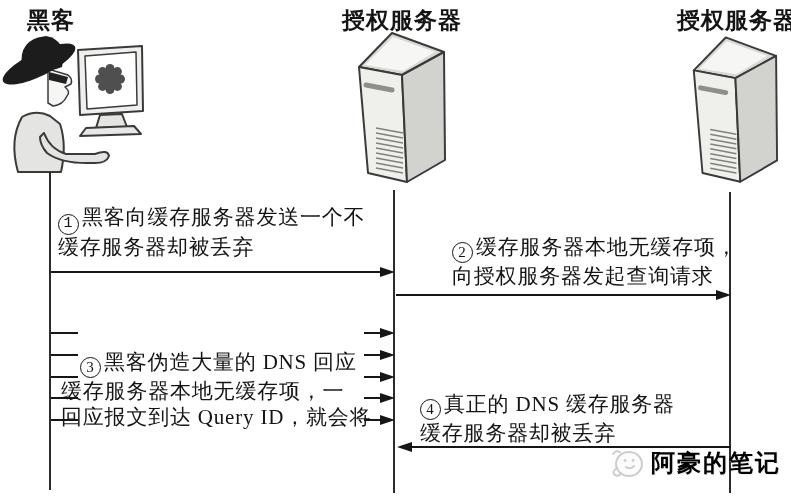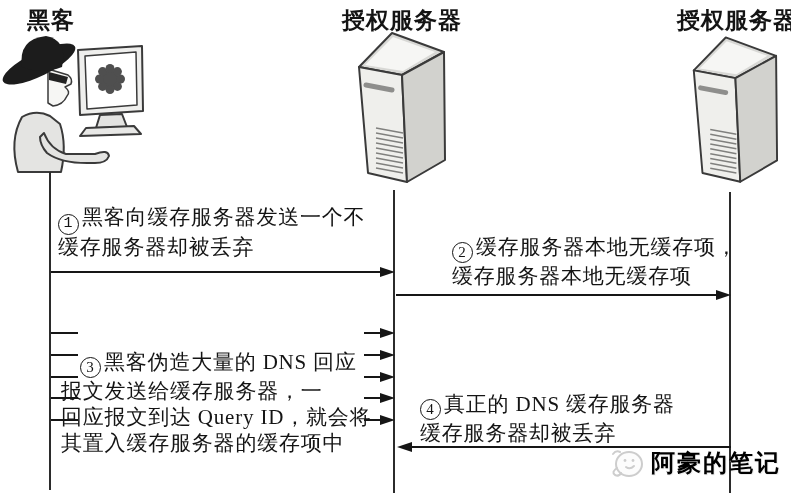--- a/index.html
+++ b/index.html
@@ -139,30 +139,29 @@
 
   <div class="msg" id="m1">
     <span class="line"><span class="cnum">1</span><span>黑客向缓存服务器发送一个不</span></span>
     <span class="line">缓存服务器却被丢弃</span>
   </div>
   <div class="hline" style="left:51px;top:271px;width:330px;"></div>
   <div class="tri-r" style="left:380px;top:267px;"></div>
 
   <div class="msg" id="m2">
     <span class="line"><span class="cnum">2</span><span>缓存服务器本地无缓存项，</span></span>
-    <span class="line">缓存服务器本地无缓存项</span>
+    <span class="line">向授权服务器发起查询请求</span>
   </div>
   <div class="hline" style="left:396px;top:294px;width:321px;"></div>
   <div class="tri-r" style="left:716px;top:290px;"></div>
 
   <div class="msg" id="m3">
     <span class="line l1"><span class="cnum">3</span><span>黑客伪造大量的 DNS 回应</span></span>
-    <span class="line">报文发送给缓存服务器，一</span>
+    <span class="line">缓存服务器本地无缓存项，一</span>
     <span class="line">回应报文到达 Query ID，就会将</span>
-    <span class="line">其置入缓存服务器的缓存项中</span>
   </div>
   <div class="hline" style="left:51px;top:332px;width:27px;"></div>
   <div class="hline" style="left:364px;top:332px;width:17px;"></div>
   <div class="tri-r" style="left:380px;top:328px;"></div>
   <div class="hline" style="left:51px;top:354px;width:27px;"></div>
   <div class="hline" style="left:364px;top:354px;width:17px;"></div>
   <div class="tri-r" style="left:380px;top:350px;"></div>
   <div class="hline" style="left:51px;top:376px;width:27px;"></div>
   <div class="hline" style="left:364px;top:376px;width:17px;"></div>
   <div class="tri-r" style="left:380px;top:372px;"></div>

